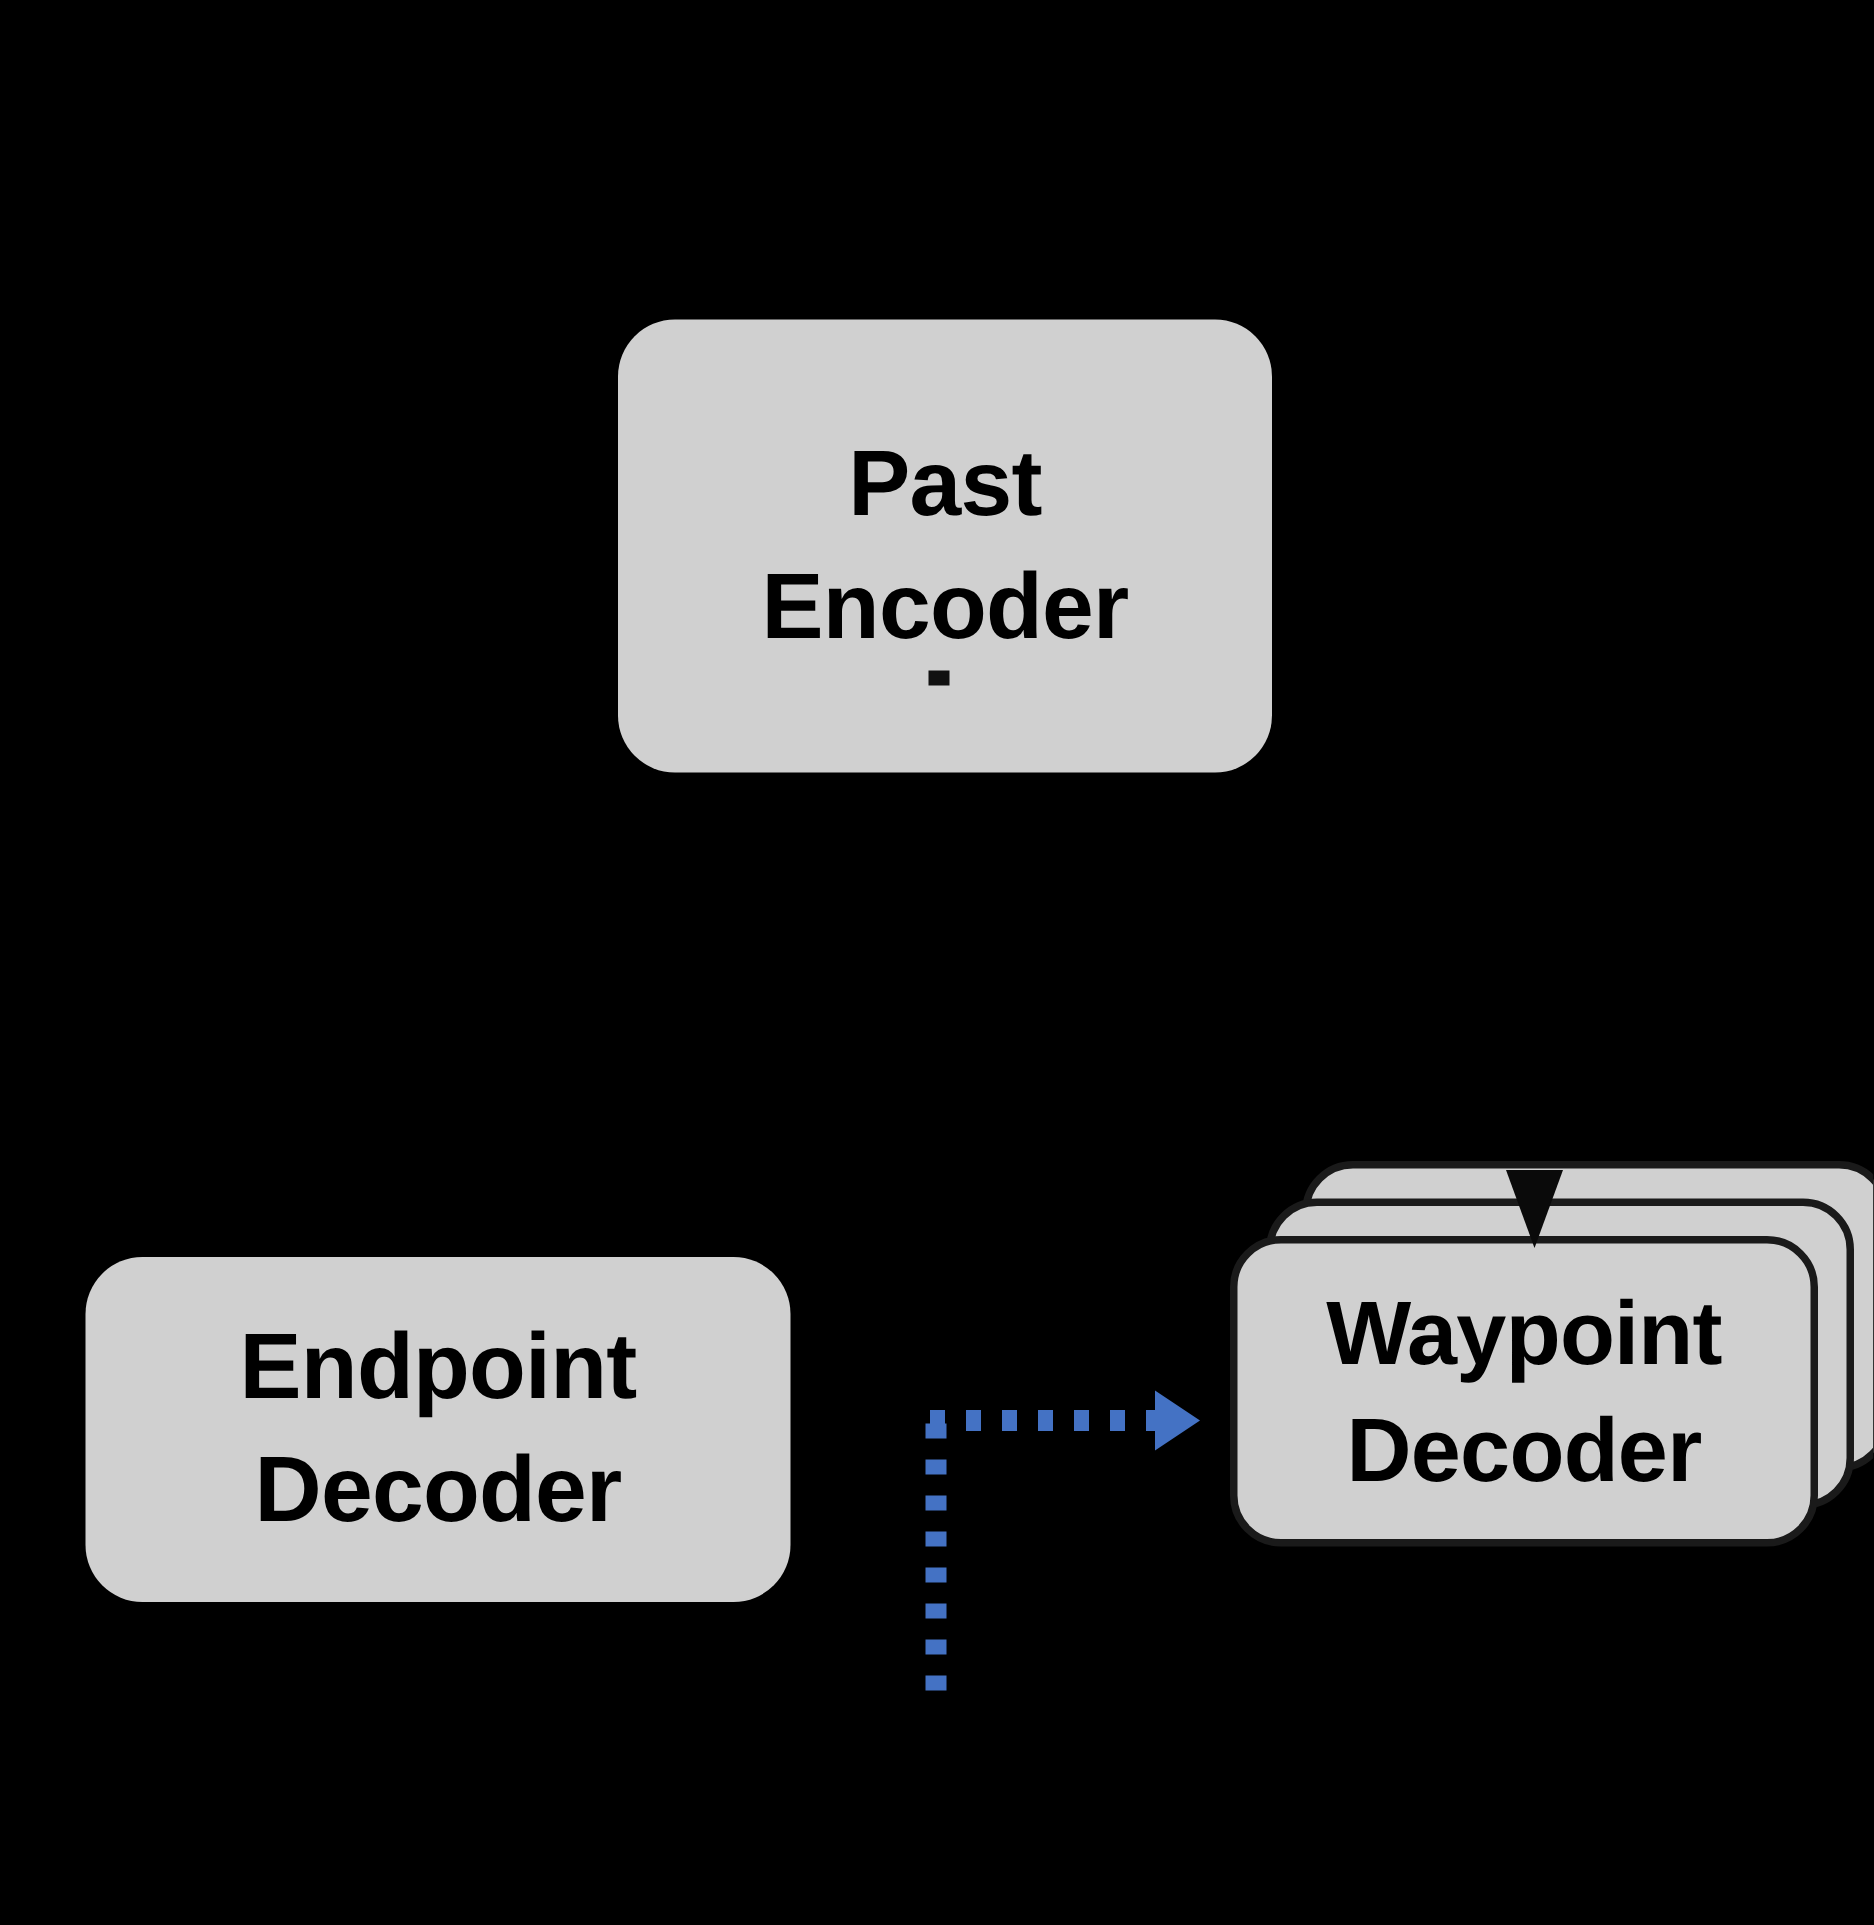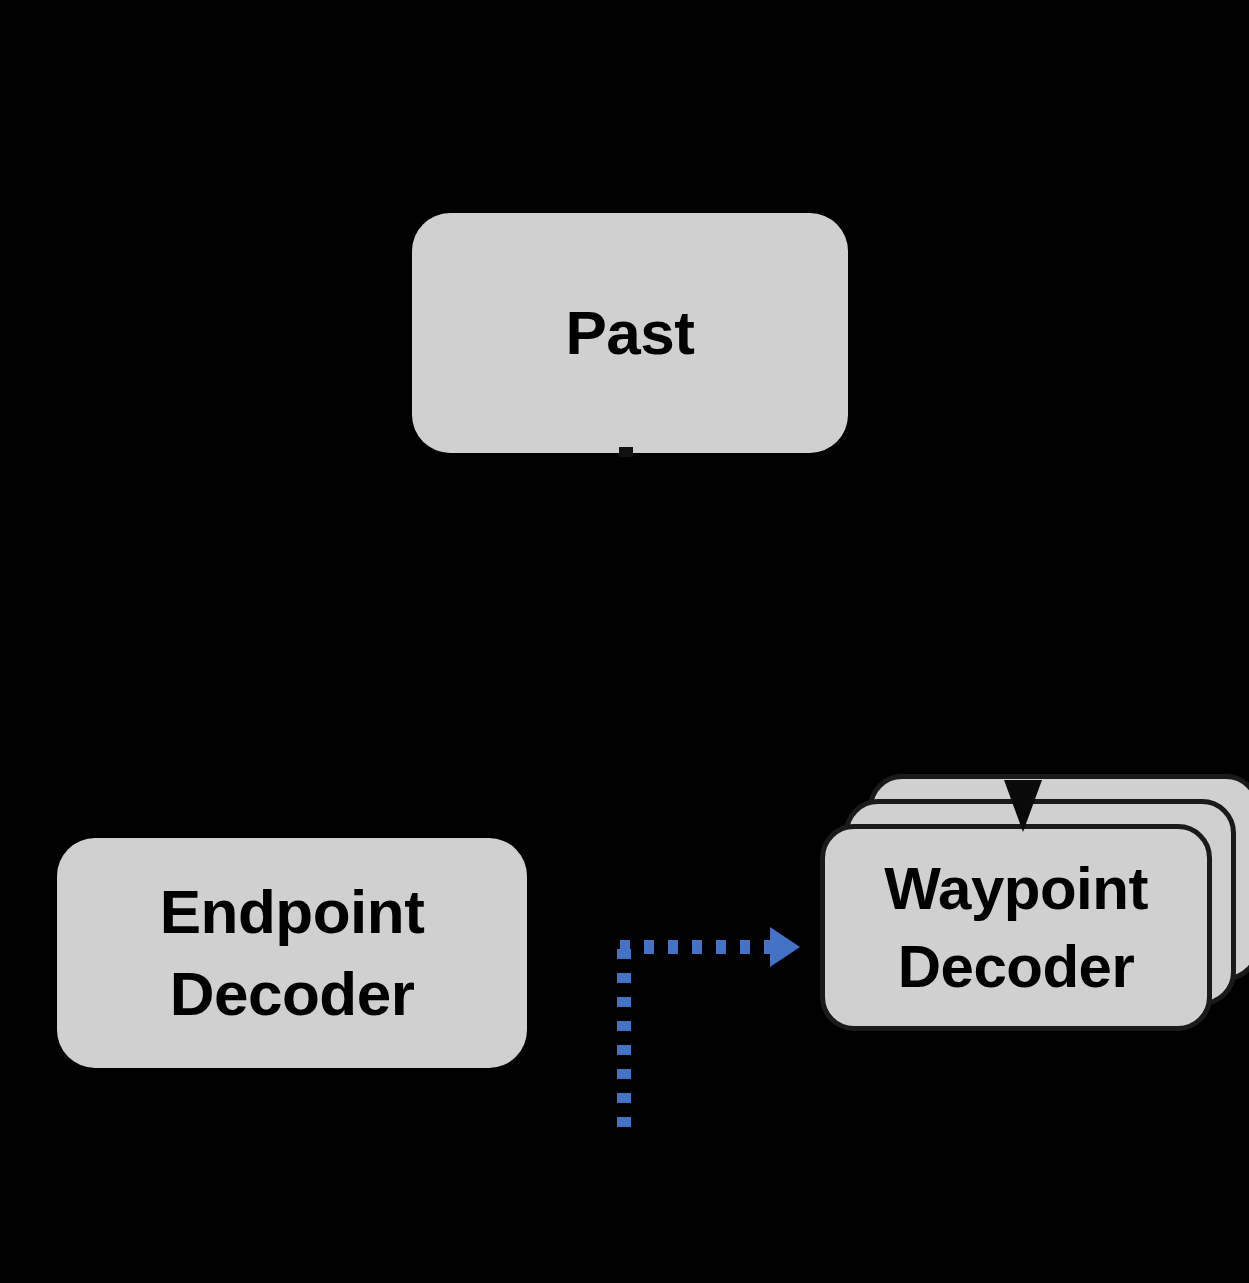--- a/index.html
+++ b/index.html
@@ -39,21 +39,21 @@
     line-height: 1.33;
     letter-spacing: -0.5px;
     white-space: nowrap;
   }
 
   
   #past-encoder {
     left: 412px;
     top: 213px;
     width: 436px;
-    height: 240px;
+    height: 302px;
     border-radius: 38px;
   }
 
   
   #past-encoder-shaft {
     position: absolute;
     left: 619px;
     top: 447px;
     width: 14px;
     height: 10px;
@@ -144,20 +144,21 @@
 </style>
 </head>
 <body>
 
 <div id="diagram-canvas">
 
   <h1 class="sr-only">Trajectory Prediction Module Diagram</h1>
 
   <div class="node-box" id="past-encoder">
     <div class="node-label">Past</div>
+    <div class="node-label">Encoder</div>
   </div>
 
   <div id="past-encoder-shaft"></div>
 
   <div class="node-box" id="endpoint-decoder">
     <div class="node-label">Endpoint</div>
     <div class="node-label">Decoder</div>
   </div>
 
   <div id="waypoint-stack">

